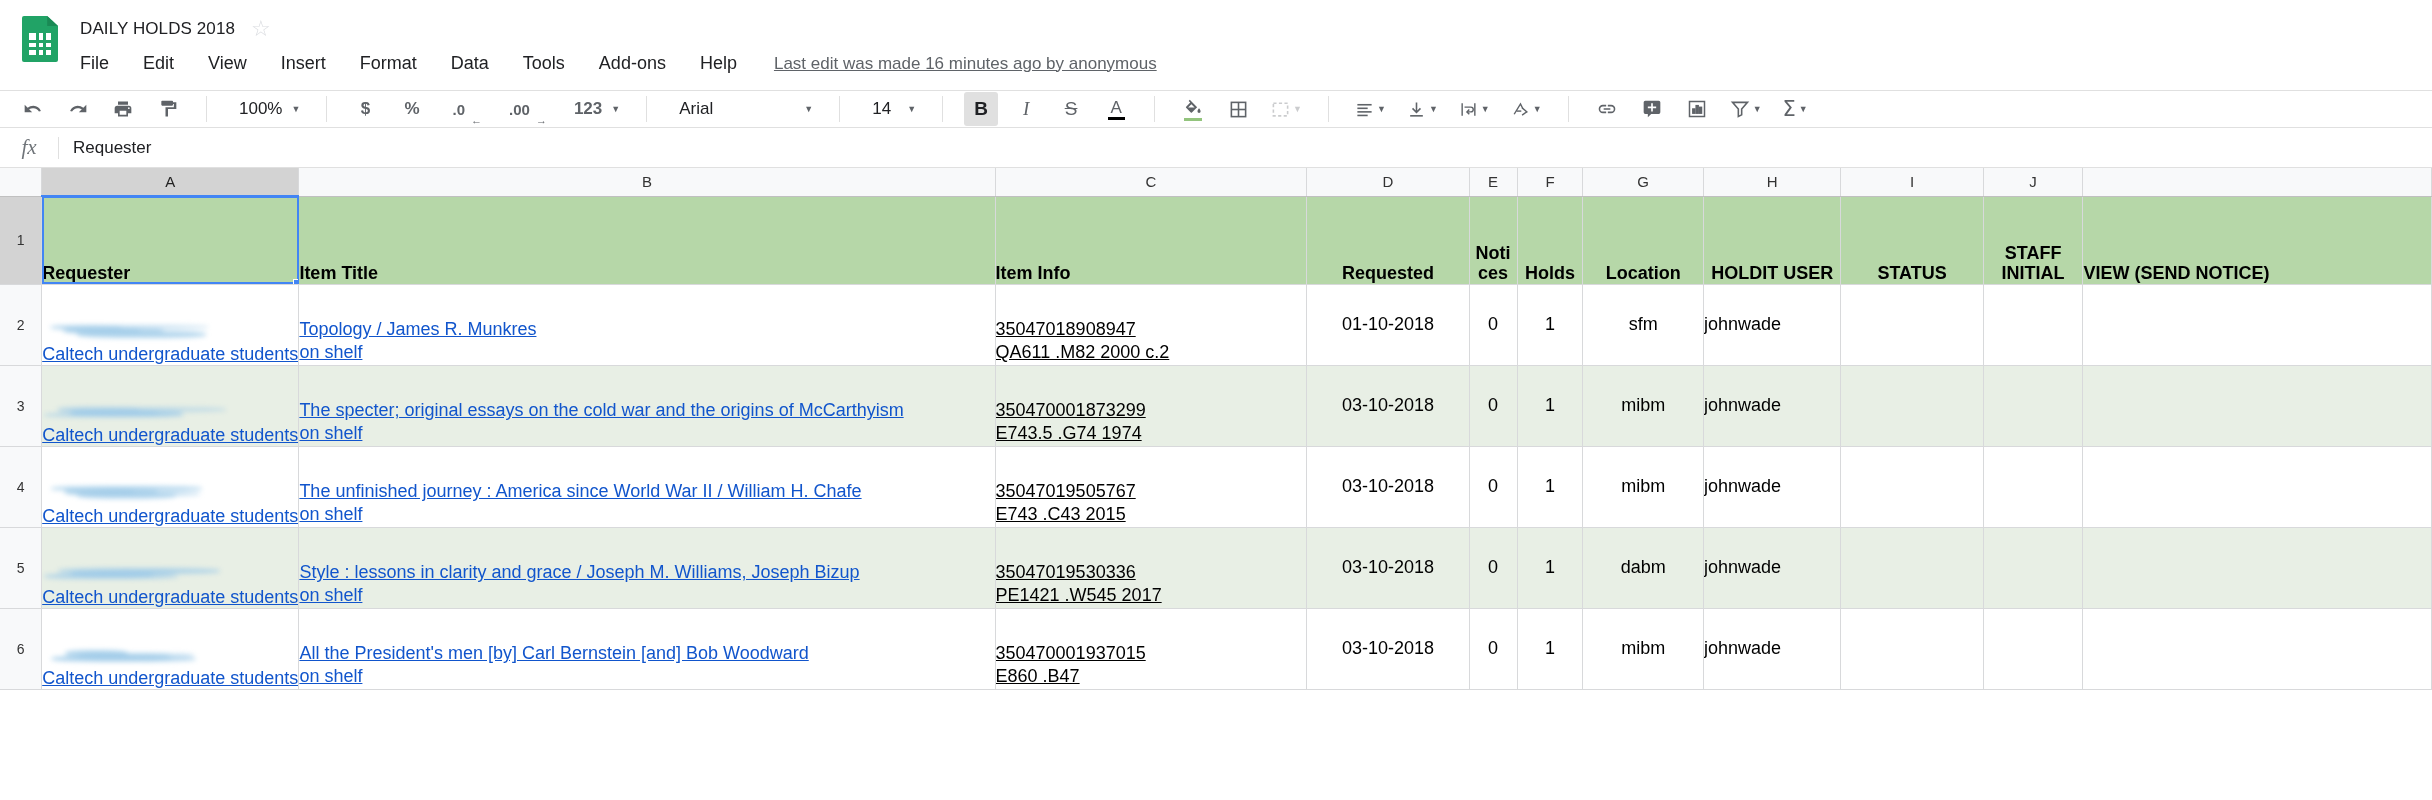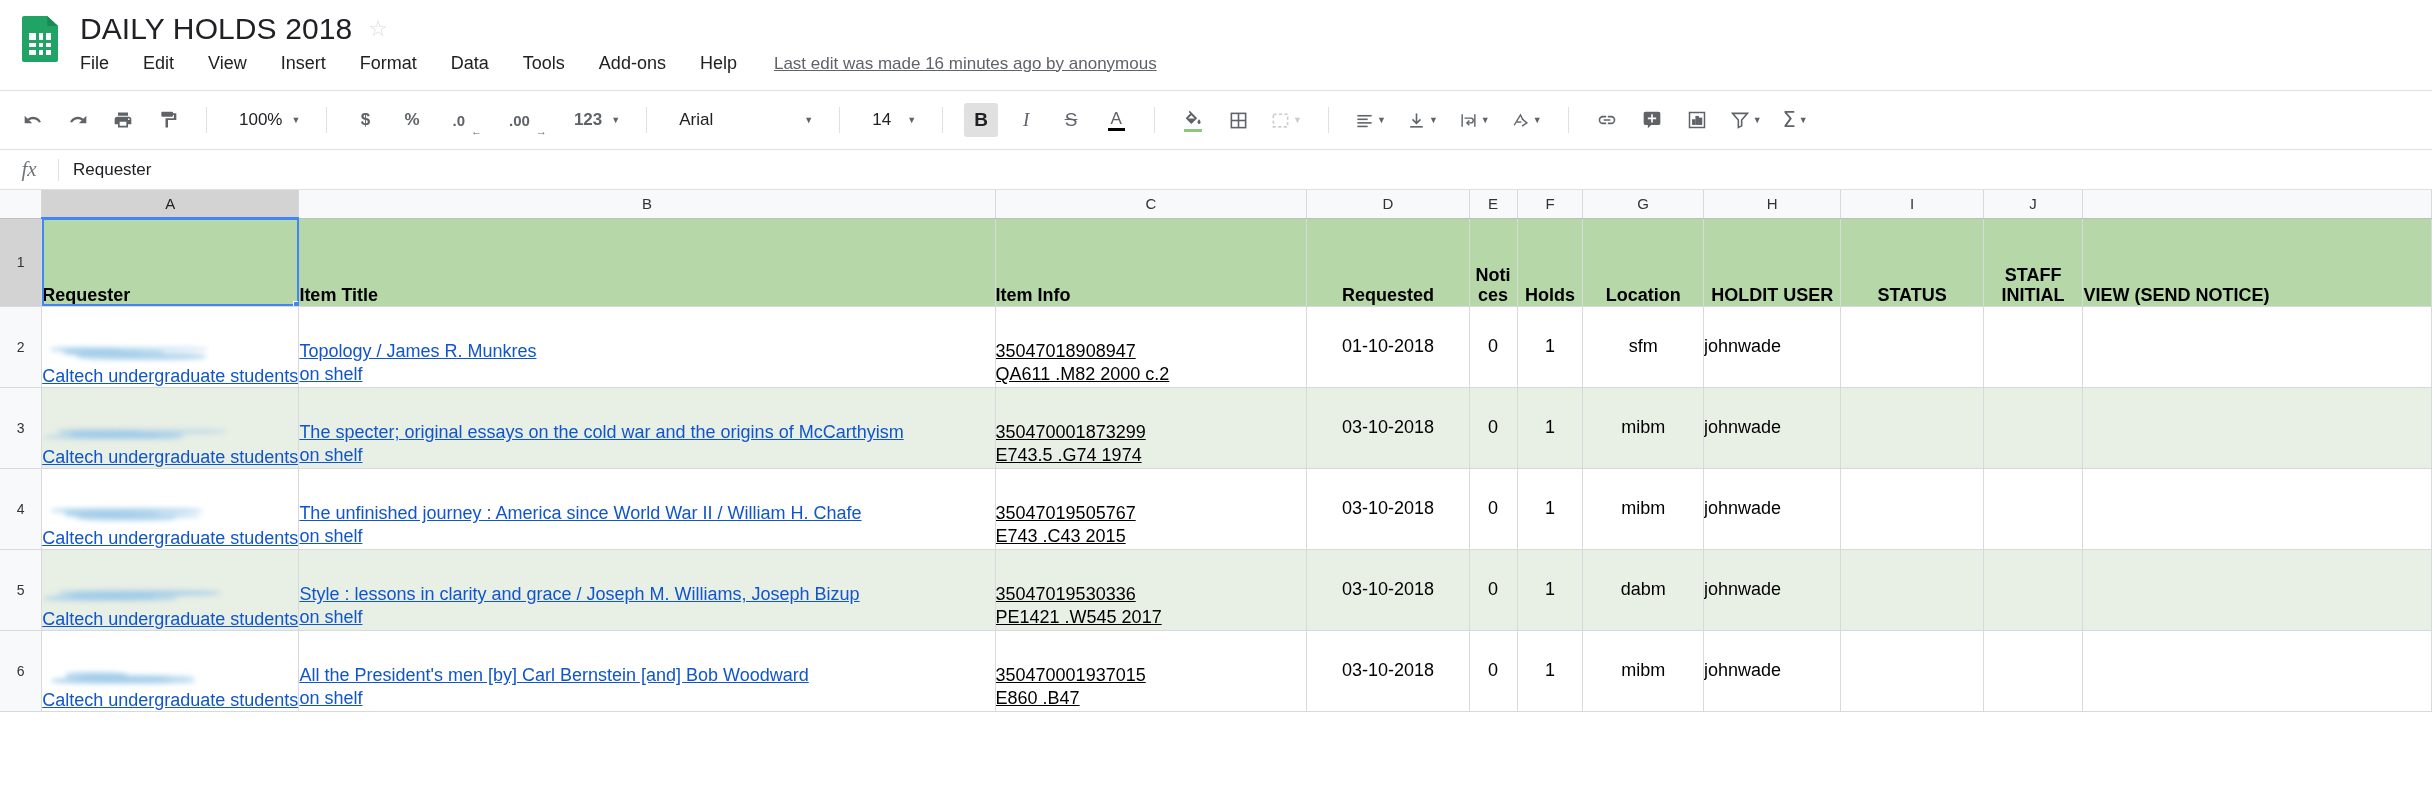--- a/index.html
+++ b/index.html
@@ -32,34 +32,34 @@
     background: #fff;
   }
   .doc-icon .grid::before, .doc-icon .grid::after {
     content:""; position:absolute; background:#21a366;
   }
   .doc-icon .grid::before { left:0; right:0; top:7px; height:3px; box-shadow: 0 7px 0 #21a366; }
   .doc-icon .grid::after { top:0; bottom:0; left:7px; width:3px; box-shadow: 7px 0 0 #21a366; }
 
   .title-block { display: flex; flex-direction: column; }
   .title-row { display: flex; align-items: center; gap: 16px; height: 38px; }
-  .doc-title { font-size: 30px; color: #202124; font-weight: 400; letter-spacing: .1px; }
+  .doc-title { font-size: 17px; color: #202124; font-weight: 400; letter-spacing: .1px; }
   .star-icon { font-size: 22px; color: #dadce0; line-height: 1; cursor: pointer; }
 
   .menu-row { display: flex; align-items: center; gap: 12px; margin-top: 2px; }
   .menu-item { font-size: 18px; color: #202124; padding: 3px 11px; cursor: pointer; white-space: nowrap; }
   .menu-item:first-child { padding-left: 0; }
   .last-edit {
     font-size: 17px; color: #5f6368; margin-left: 14px;
     text-decoration: underline; cursor: pointer; white-space: nowrap;
   }
 
   
   .toolbar {
-    height: 60px; display: flex; align-items: center;
+    height: 38px; display: flex; align-items: center;
     border-top: 1px solid #e0e0e0; border-bottom: 1px solid #e0e0e0;
     padding-left: 16px; gap: 11px;
   }
   .tb-btn {
     height: 34px; min-width: 34px; display: flex; align-items: center; justify-content: center;
     color: #5f6368; font-size: 19px; cursor: pointer; border-radius: 3px;
     padding: 0 5px;
   }
   .tb-btn.active { background: #e0e0e0; color: #202124; }
   .tb-sep { width: 1px; height: 26px; background: #e0e0e0; margin: 0 10px; }

